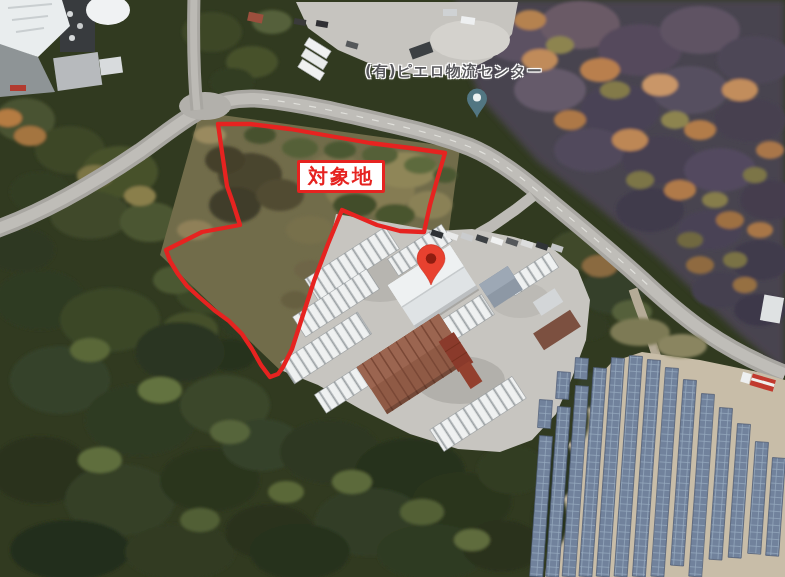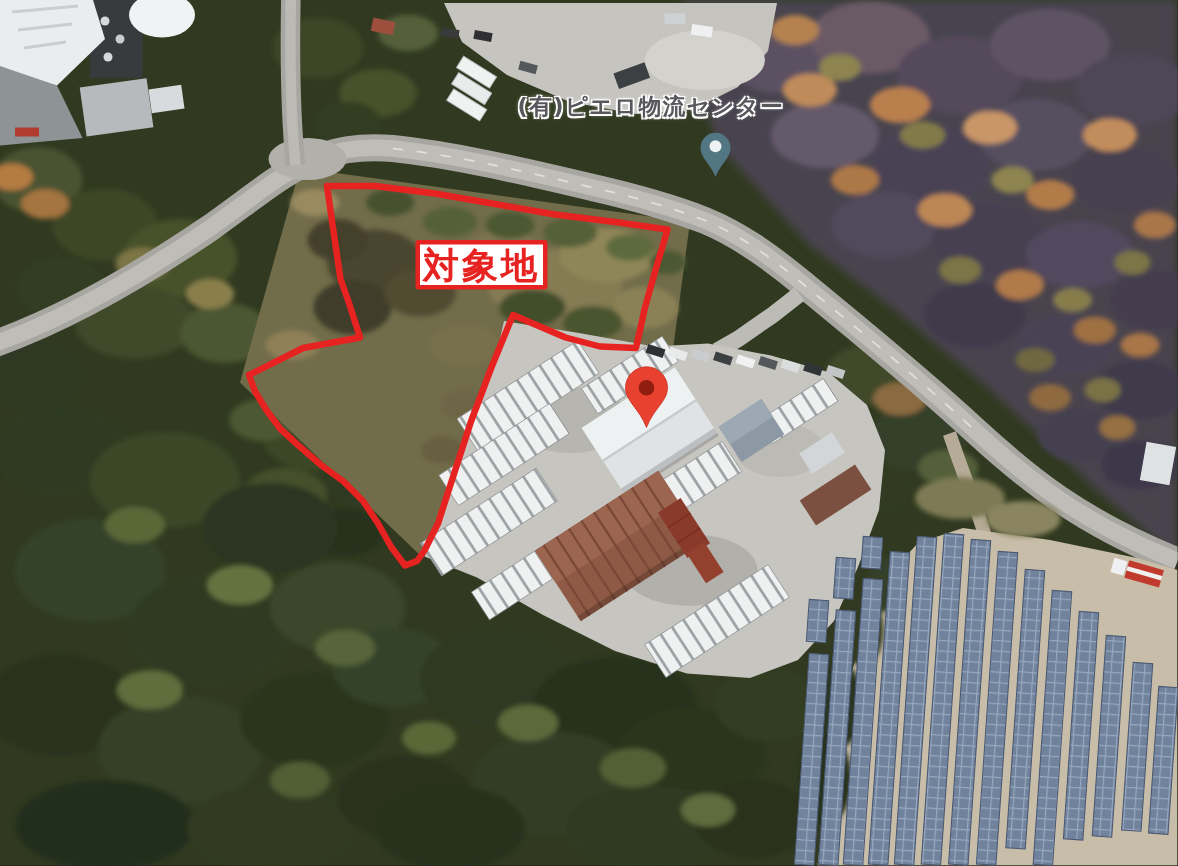--- a/index.html
+++ b/index.html
@@ -1,22 +1,22 @@
 <!DOCTYPE html>
 <html><head>
 <meta charset="utf-8">
 <style>
   html,body{margin:0;padding:0;background:#222;}
   #stage{position:relative;width:785px;height:577px;overflow:hidden;
          font-family:"DejaVu Sans","Liberation Sans",sans-serif;}
   #stage svg{position:absolute;left:0;top:0;}
-  .map-label{position:absolute;white-space:nowrap;}
+  .map-label{position:absolute;white-space:nowrap;margin-left:20px;}
   #site-label{left:277px;top:160px;width:88px;height:33px;box-sizing:border-box;
     background:#ffffff;border:3px solid #e62320;border-radius:2px;
-    color:#e62320;font-size:24px;font-weight:700;letter-spacing:2px;
+    color:#e62320;font-size:20px;font-weight:700;letter-spacing:2px;
     display:flex;align-items:center;justify-content:center;}
   #biz-label{left:345px;top:62px;color:#58585c;font-size:15px;font-weight:700;
     letter-spacing:1px;
     text-shadow:-1px -1px 0 #fff,1px -1px 0 #fff,-1px 1px 0 #fff,1px 1px 0 #fff,0 0 3px #fff;}
 </style>
 </head>
 <body>
 
 <div id="stage">
 <svg width="785" height="577" viewBox="0 0 785 577">

